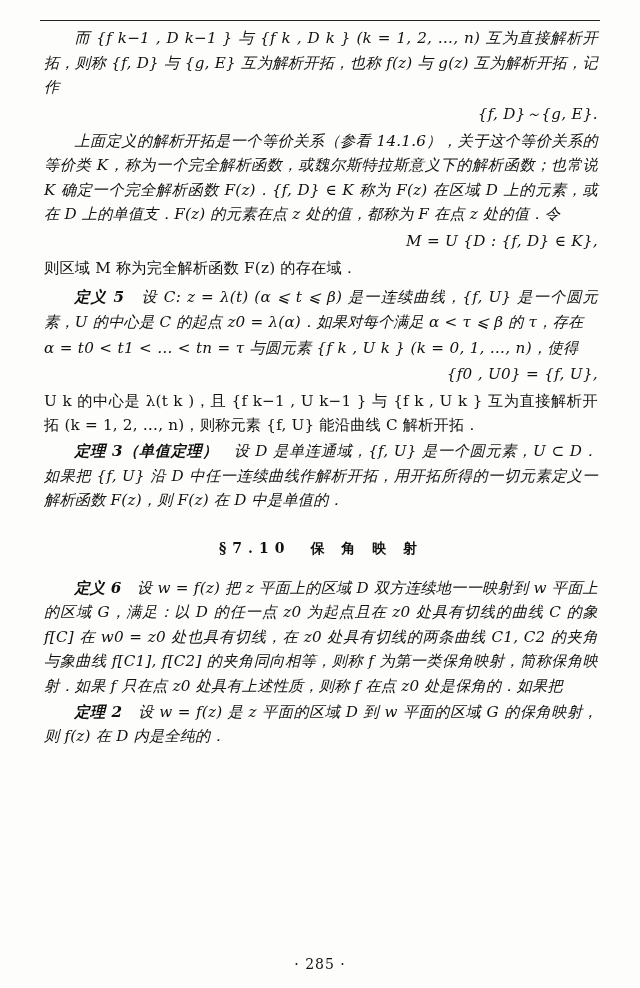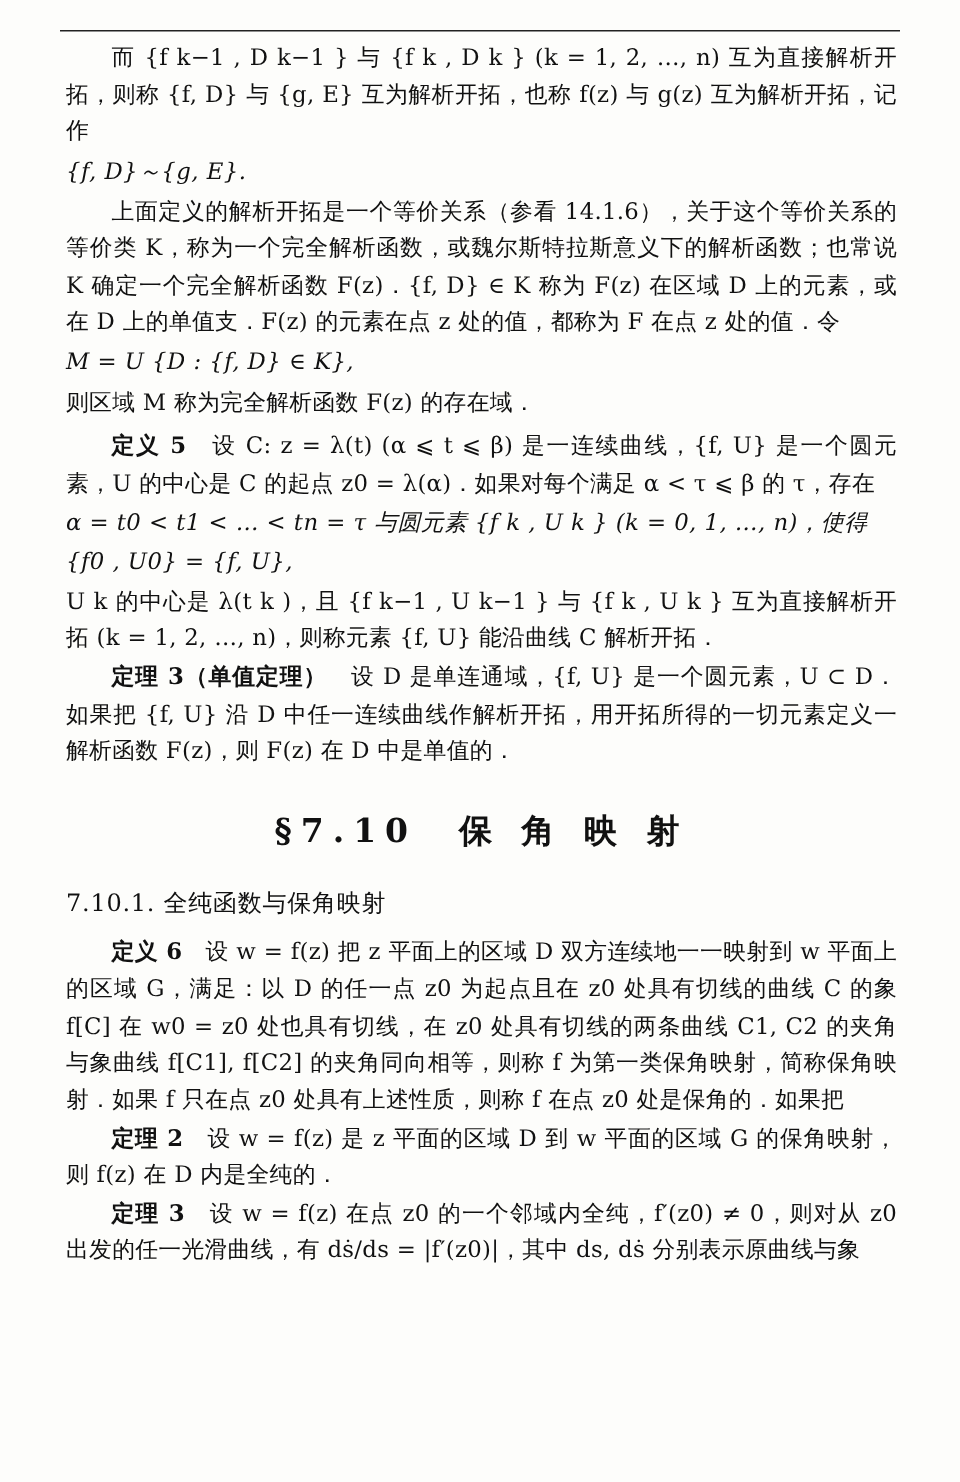--- a/index.html
+++ b/index.html
@@ -37,38 +37,39 @@
     line-height: 1.62;
     text-align: justify;
     letter-spacing: 0.2px;
   }
   p {
     margin: 0 0 1px 0;
     text-indent: 0;
   }
   p.indent {
     text-indent: 2em;
+    font-style: italic;
   }
   .b {
     font-weight: bold;
   }
   .center {
-    text-align: left;
+    text-align: right;
     text-indent: 0;
     margin: 2px 0 2px 0;
   }
   .math {
     font-family: "DejaVu Serif", serif;
     font-style: italic;
     letter-spacing: 0.3px;
   }
   .sec-head {
     text-align: center;
     font-weight: bold;
-    font-size: 22px;
+    font-size: 14px;
     letter-spacing: 6px;
     margin: 24px 0 16px 0;
   }
   .sub-head {
     font-size: 16px;
     margin: 10px 0 8px 0;
     letter-spacing: 0.5px;
   }
   .footer {
     position: absolute;
@@ -103,25 +104,26 @@
 
     <p class="indent"><span class="b">定义 5</span>　<span>设 C: z = λ(t) (α ⩽ t ⩽ β) 是一连续曲线，{f, U} 是一个圆元素，U 的中心是 C 的起点 z0 = λ(α)．如果对每个满足 α &lt; τ ⩽ β 的 τ，存在</span></p>
     <p class="math">α = t0 &lt; t1 &lt; … &lt; tn = τ 与圆元素 {f k , U k } (k = 0, 1, …, n)，使得</p>
     <p class="center math">{f0 , U0} = {f, U},</p>
     <p>U k 的中心是 λ(t k )，且 {f k−1 , U k−1 } 与 {f k , U k } 互为直接解析开拓 (k = 1, 2, …, n)，则称元素 {f, U} 能沿曲线 C 解析开拓．</p>
 
     <p class="indent"><span class="b">定理 3（单值定理）</span>　<span>设 D 是单连通域，{f, U} 是一个圆元素，U ⊂ D．如果把 {f, U} 沿 D 中任一连续曲线作解析开拓，用开拓所得的一切元素定义一解析函数 F(z)，则 F(z) 在 D 中是单值的．</span></p>
 
     <div class="sec-head">§7.10　保 角 映 射</div>
 
-    <div class="sub-head">7.10.1. 全纯函数与保角映射</div>
 
     <p class="indent"><span class="b">定义 6</span>　<span>设 w = f(z) 把 z 平面上的区域 D 双方连续地一一映射到 w 平面上的区域 G，满足：以 D 的任一点 z0 为起点且在 z0 处具有切线的曲线 C 的象 f[C] 在 w0 = z0 处也具有切线，在 z0 处具有切线的两条曲线 C1, C2 的夹角与象曲线 f[C1], f[C2] 的夹角同向相等，则称 f 为第一类保角映射，简称保角映射．如果 f 只在点 z0 处具有上述性质，则称 f 在点 z0 处是保角的．如果把</span></p>
 
 
     <p class="indent"><span class="b">定理 2</span>　<span>设 w = f(z) 是 z 平面的区域 D 到 w 平面的区域 G 的保角映射，则 f(z) 在 D 内是全纯的．</span></p>
 
-    <p class="indent"><span class="b">定理 3</span>　<span>设 w = f(z) 在点 z0 的一个邻域内全纯，f′(z0) ≠ 0，则对从 z0 出发的任一光滑曲线，有 dṡ/ds = |f′(z0)|，其中 ds, dṡ 分别表示原曲线与象</span></p>
 
   </div>
 
+  <div class="footer">
+    <span>· 285 ·</span>
+  </div>
 
 </div>
 
 </body></html>

